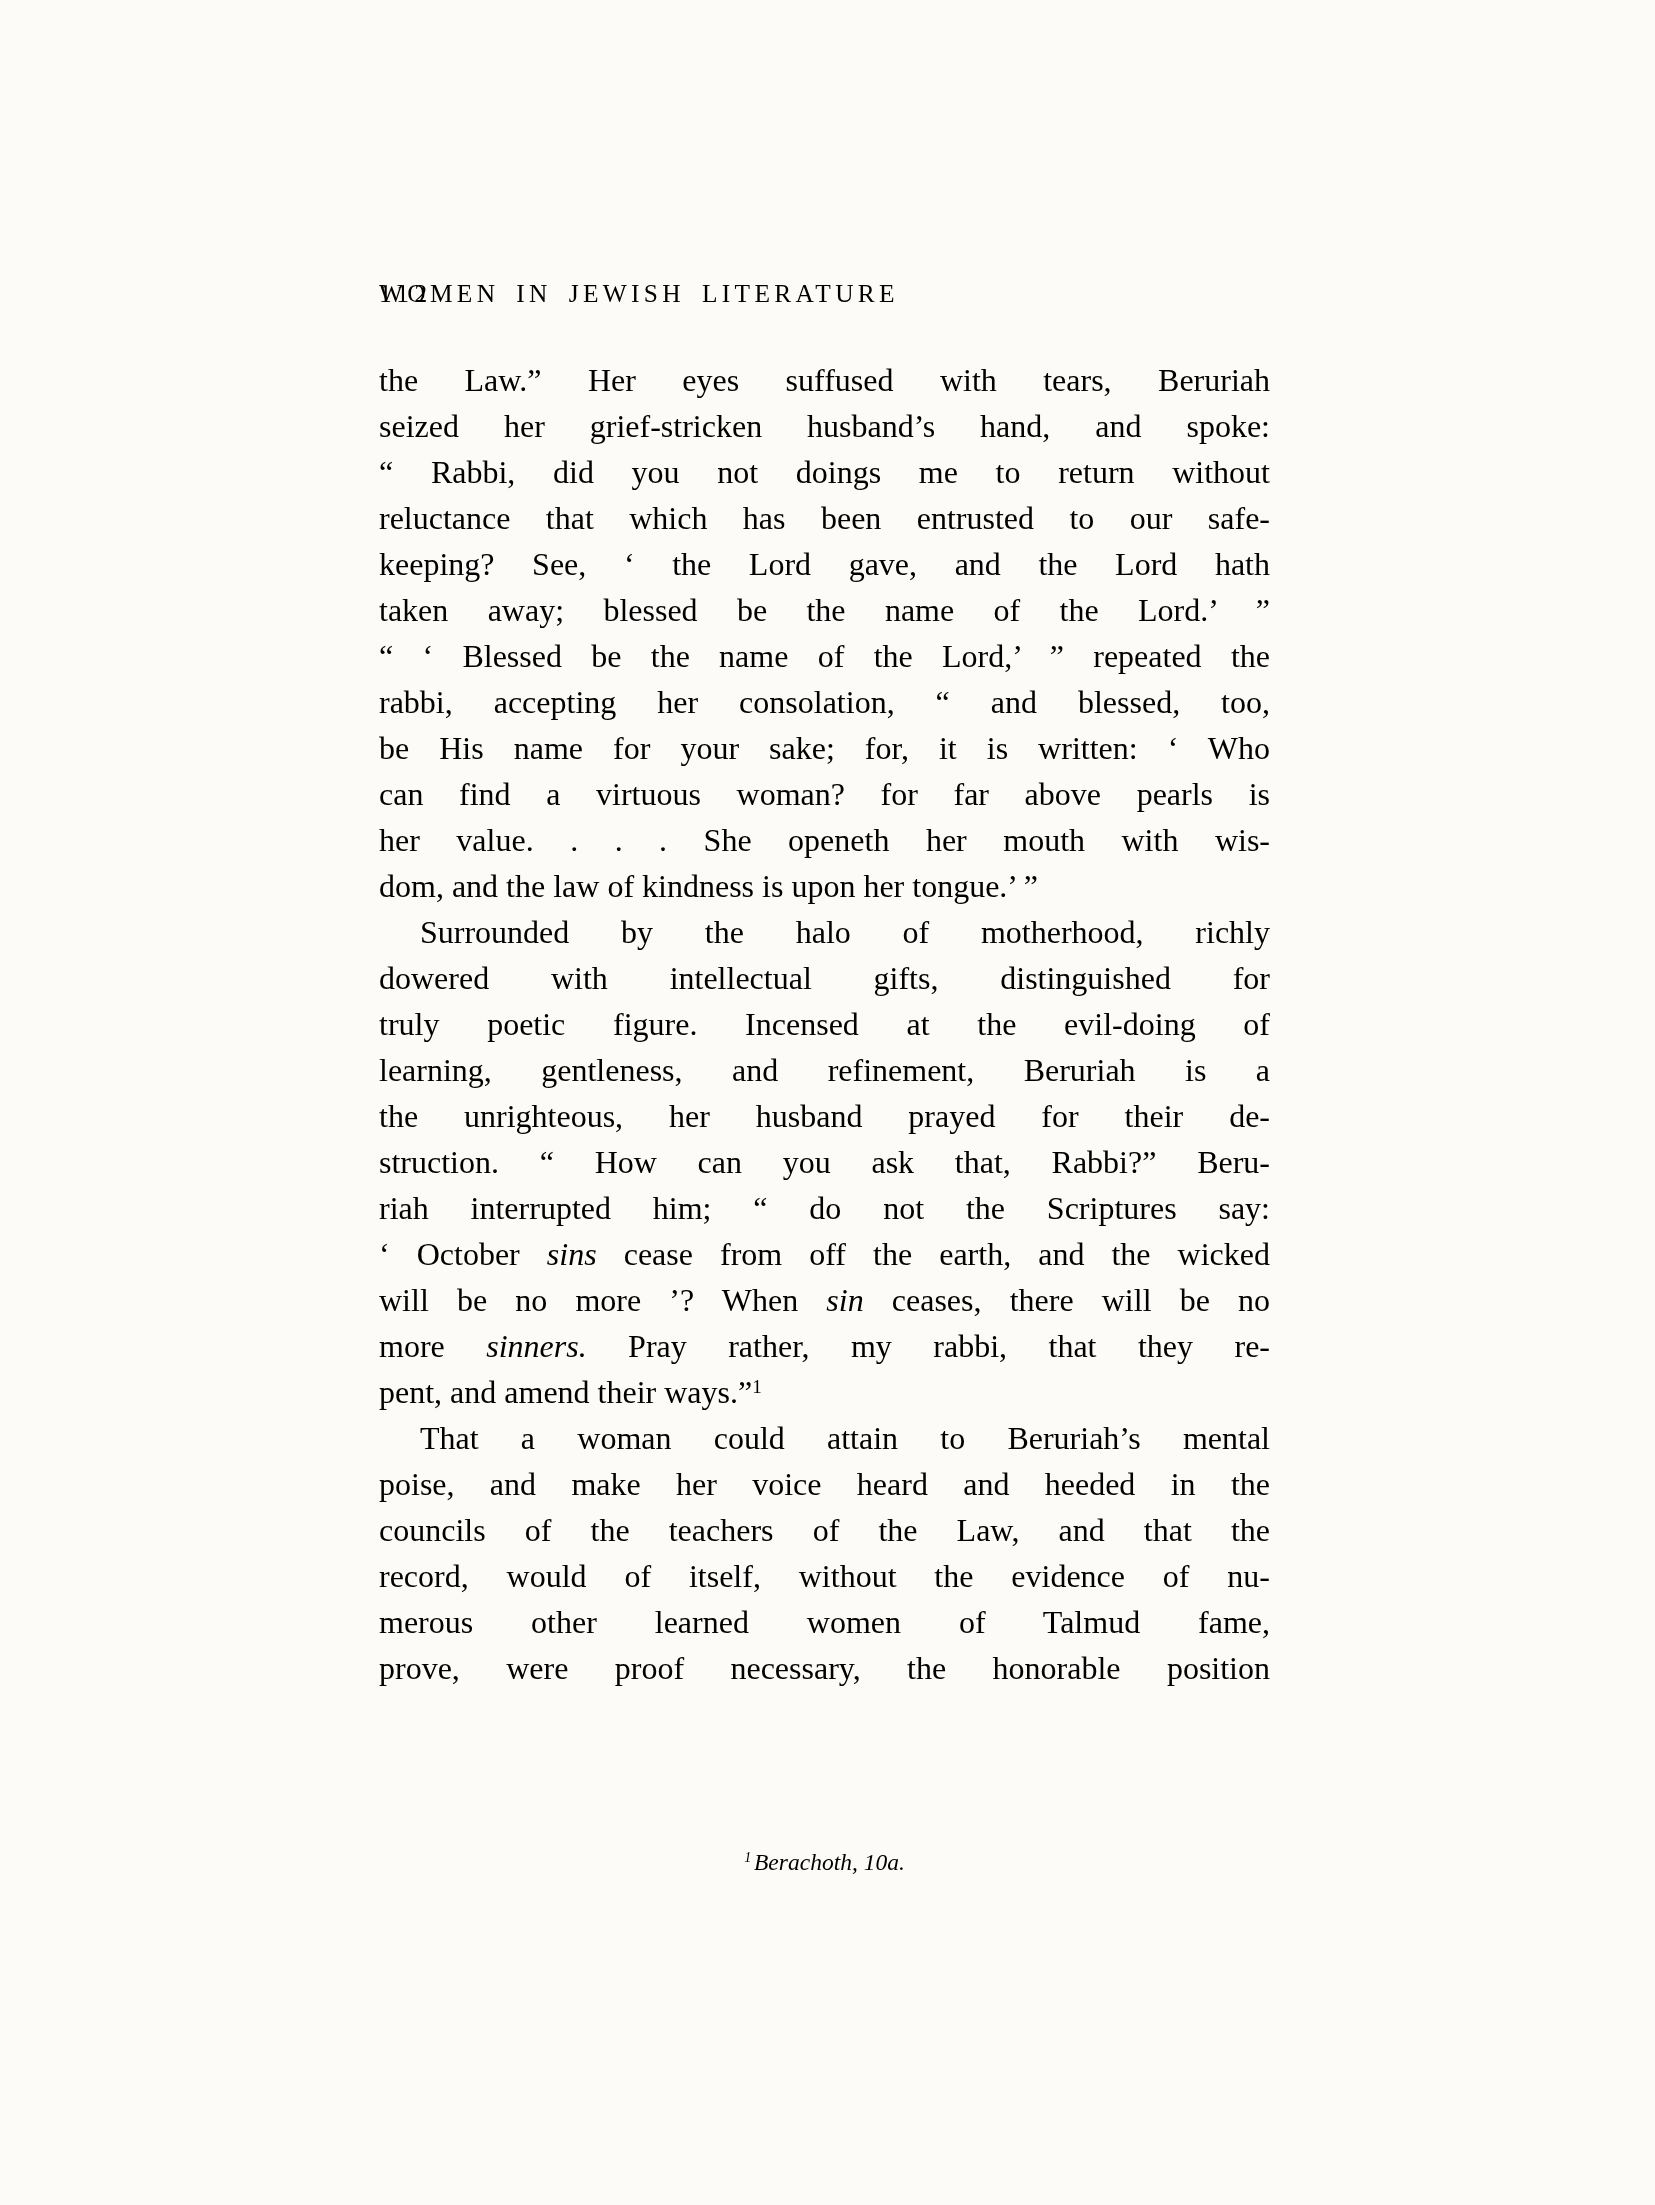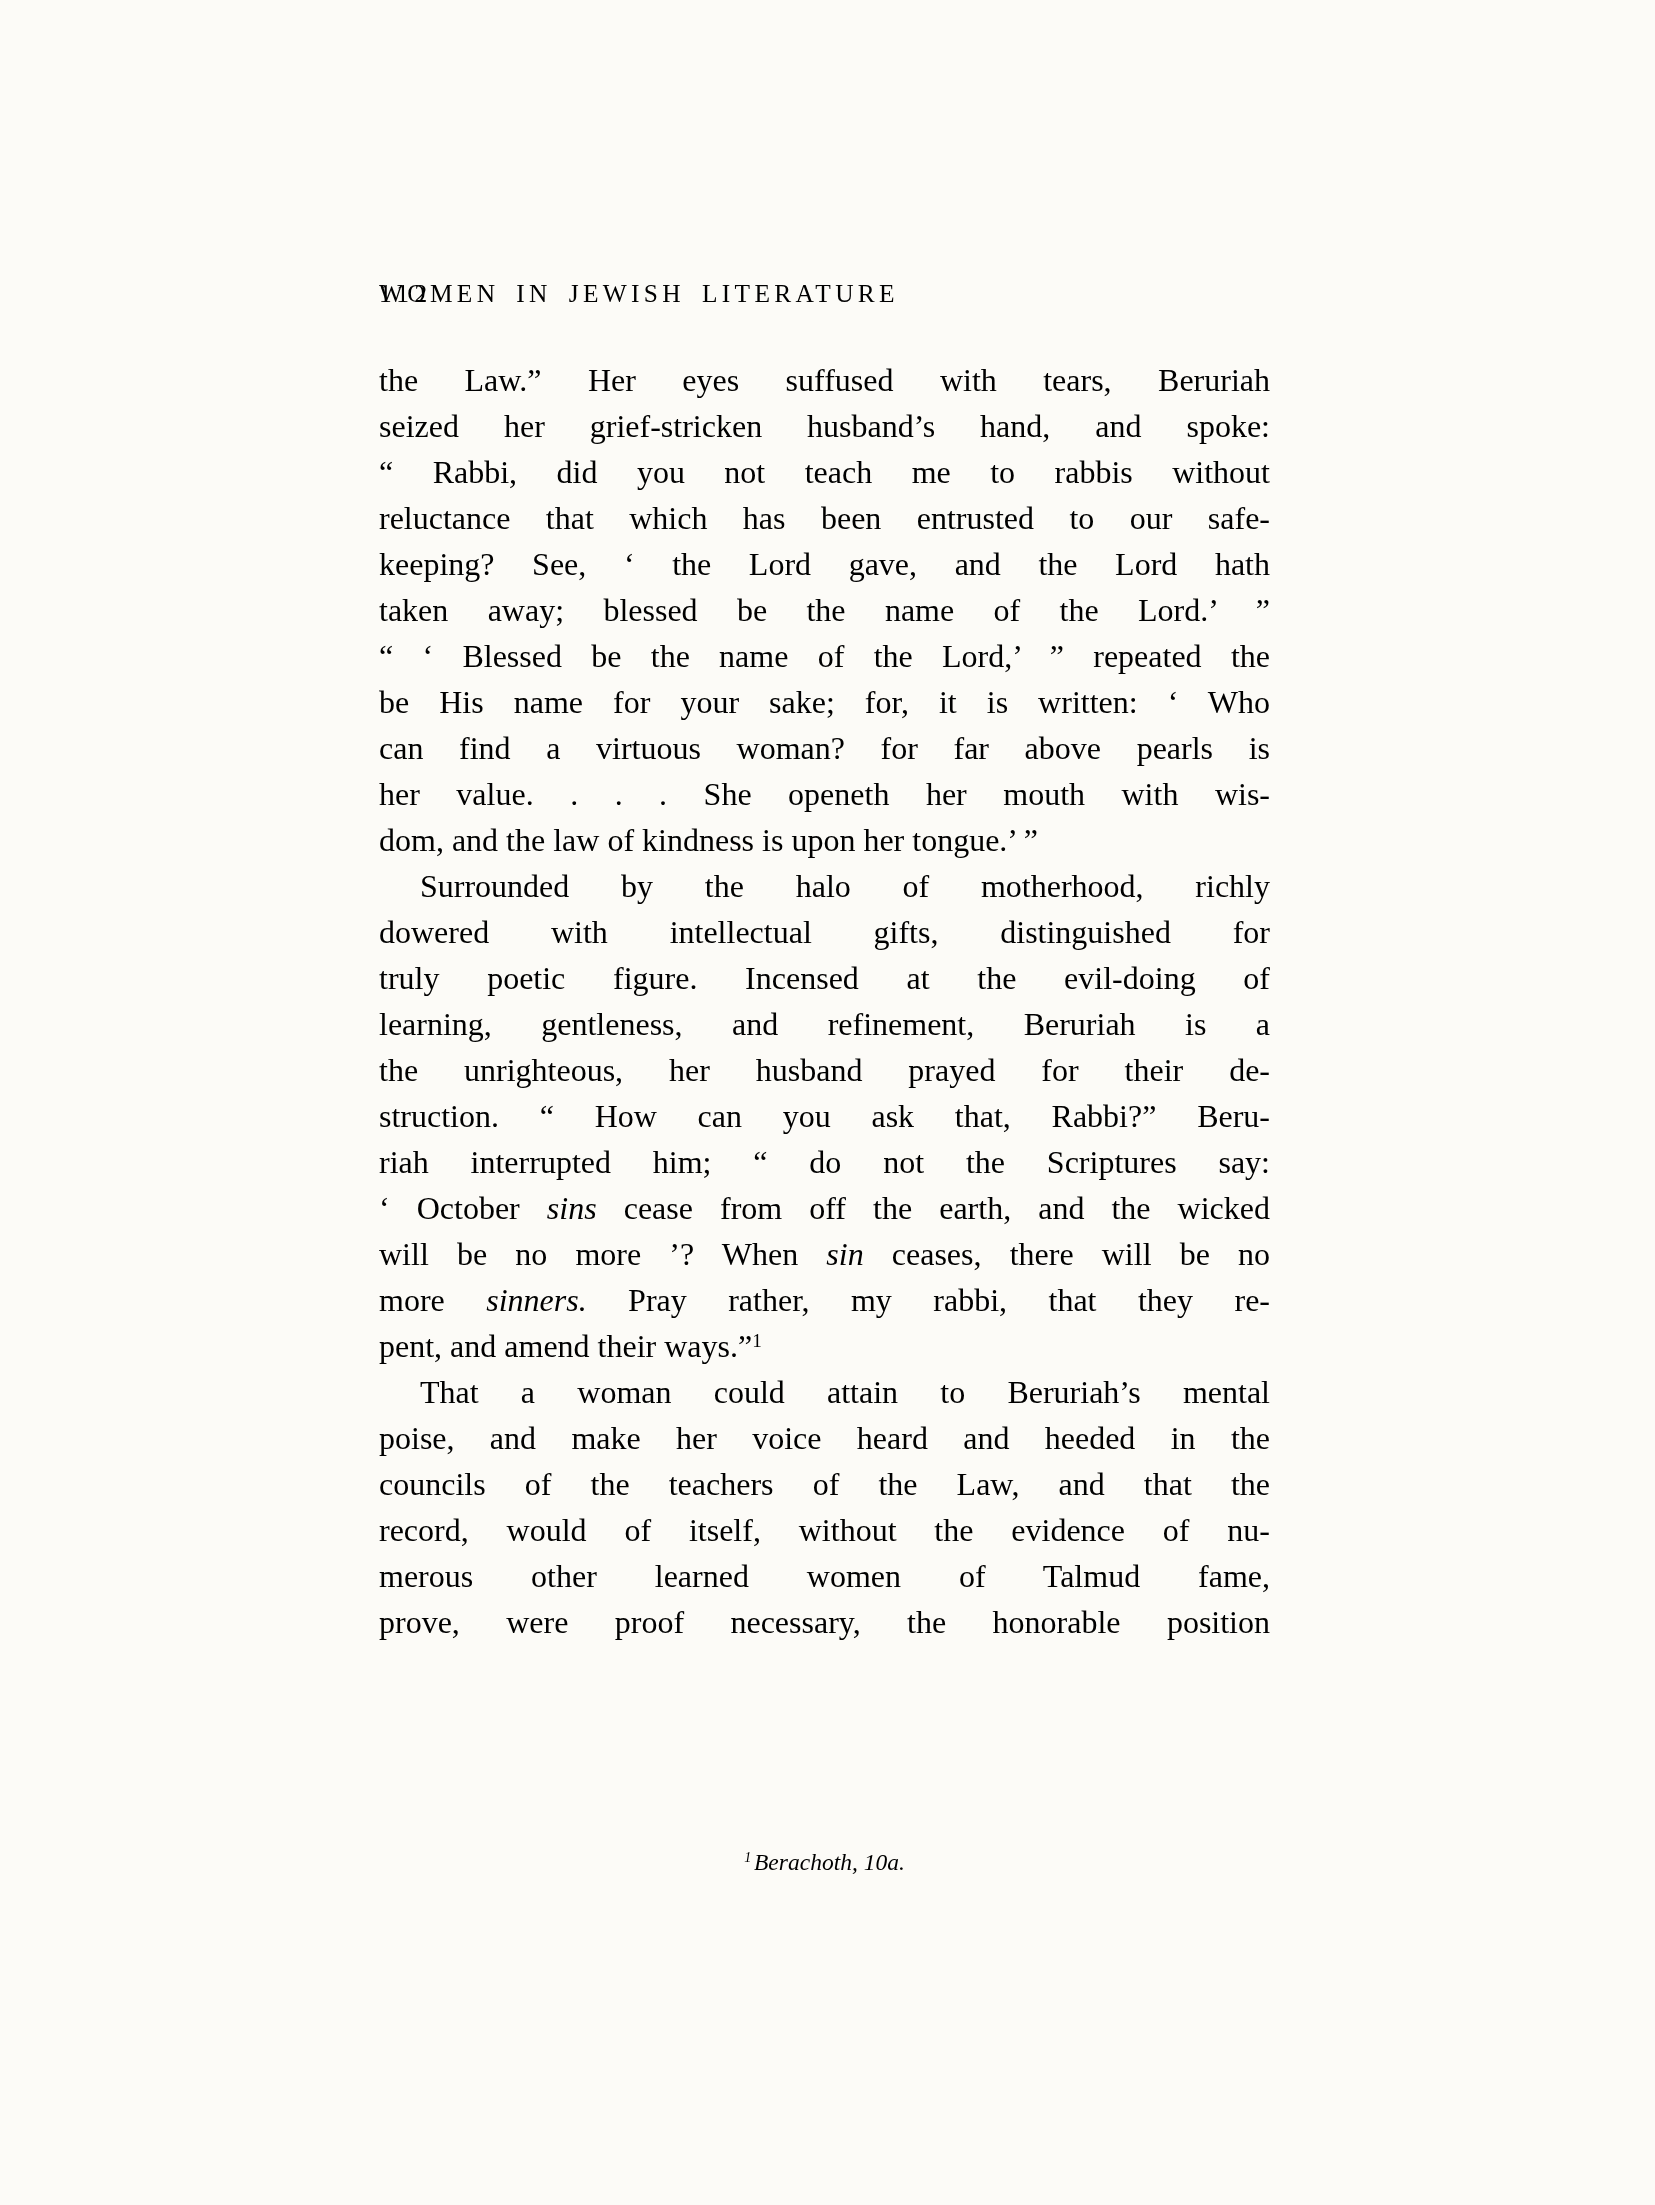--- a/index.html
+++ b/index.html
@@ -92,25 +92,26 @@
 <div class="page">
 
   <div class="header">
     <span class="page-number">112</span>
     <span class="running-head">WOMEN IN JEWISH LITERATURE</span>
   </div>
 
   <div class="text-block">
       <div class="line"><span>the Law.”  Her eyes suffused with tears, Beruriah</span></div>
       <div class="line"><span>seized her grief-stricken husband’s hand, and spoke:</span></div>
-      <div class="line"><span>“ Rabbi, did you not teach me to rabbis without</span></div>
+      <div class="line"><span>“ Rabbi, did you not doings me to return without</span></div>
       <div class="line"><span>reluctance that which has been entrusted to our safe-</span></div>
       <div class="line"><span>keeping?  See, ‘ the Lord gave, and the Lord hath</span></div>
       <div class="line"><span>taken away; blessed be the name of the Lord.’ ”</span></div>
       <div class="line"><span>“ ‘ Blessed be the name of the Lord,’ ” repeated the</span></div>
+      <div class="line"><span>rabbi, accepting her consolation, “ and blessed, too,</span></div>
       <div class="line"><span>be His name for your sake; for, it is written: ‘ Who</span></div>
       <div class="line"><span>can find a virtuous woman? for far above pearls is</span></div>
       <div class="line"><span>her value. . . .  She openeth her mouth with wis-</span></div>
       <div class="line last"><span>dom, and the law of kindness is upon her tongue.’ ”</span></div>
       <div class="line indent"><span>Surrounded by the halo of motherhood, richly</span></div>
       <div class="line"><span>dowered with intellectual gifts, distinguished for</span></div>
       <div class="line"><span>truly poetic figure.  Incensed at the evil-doing of</span></div>
       <div class="line"><span>learning, gentleness, and refinement, Beruriah is a</span></div>
       <div class="line"><span>the unrighteous, her husband prayed for their de-</span></div>
       <div class="line"><span>struction.  “ How can you ask that, Rabbi?” Beru-</span></div>

